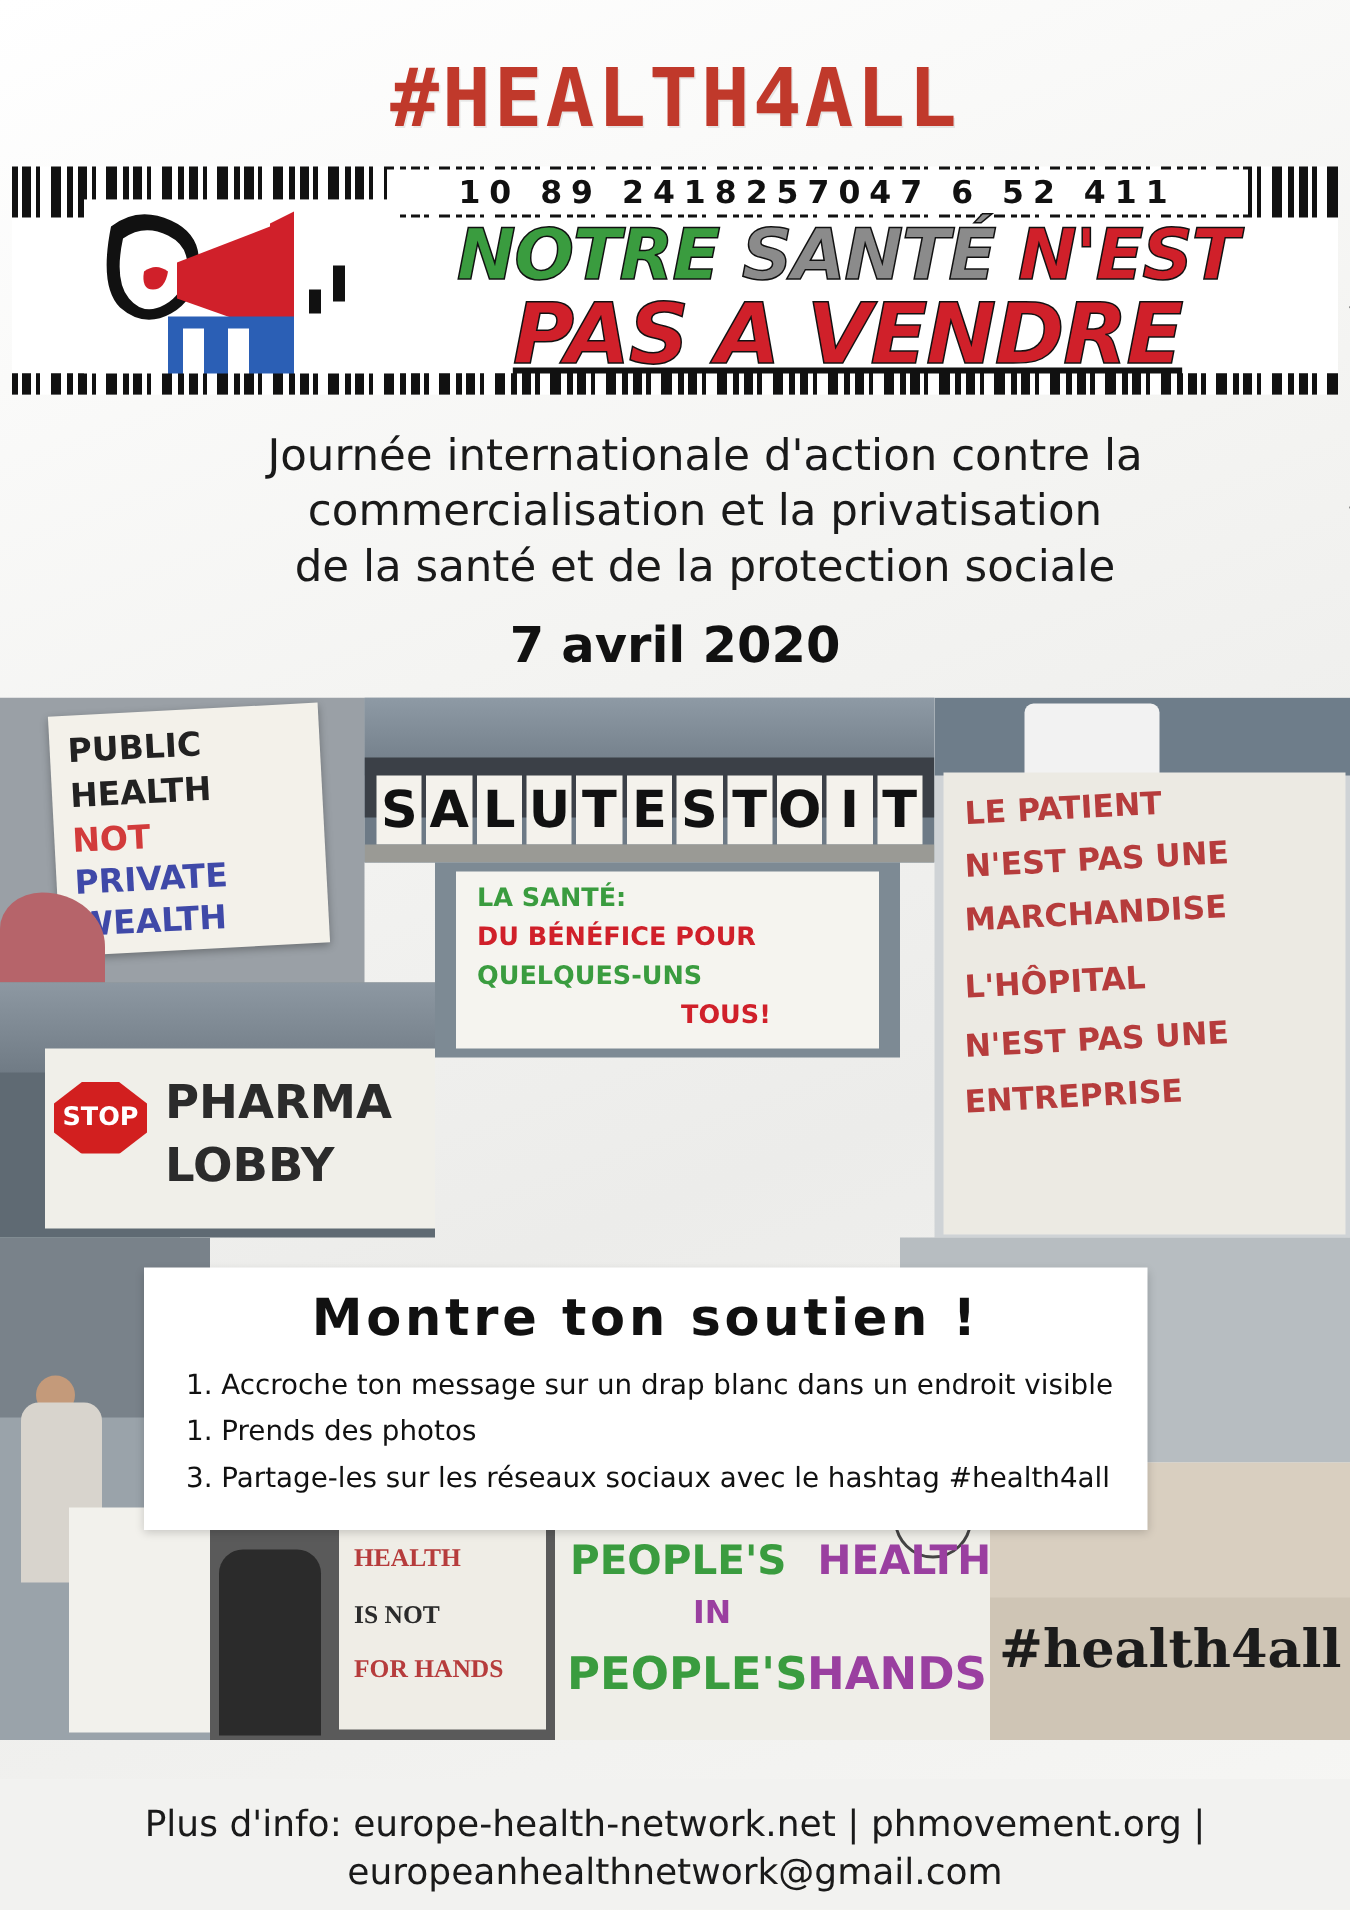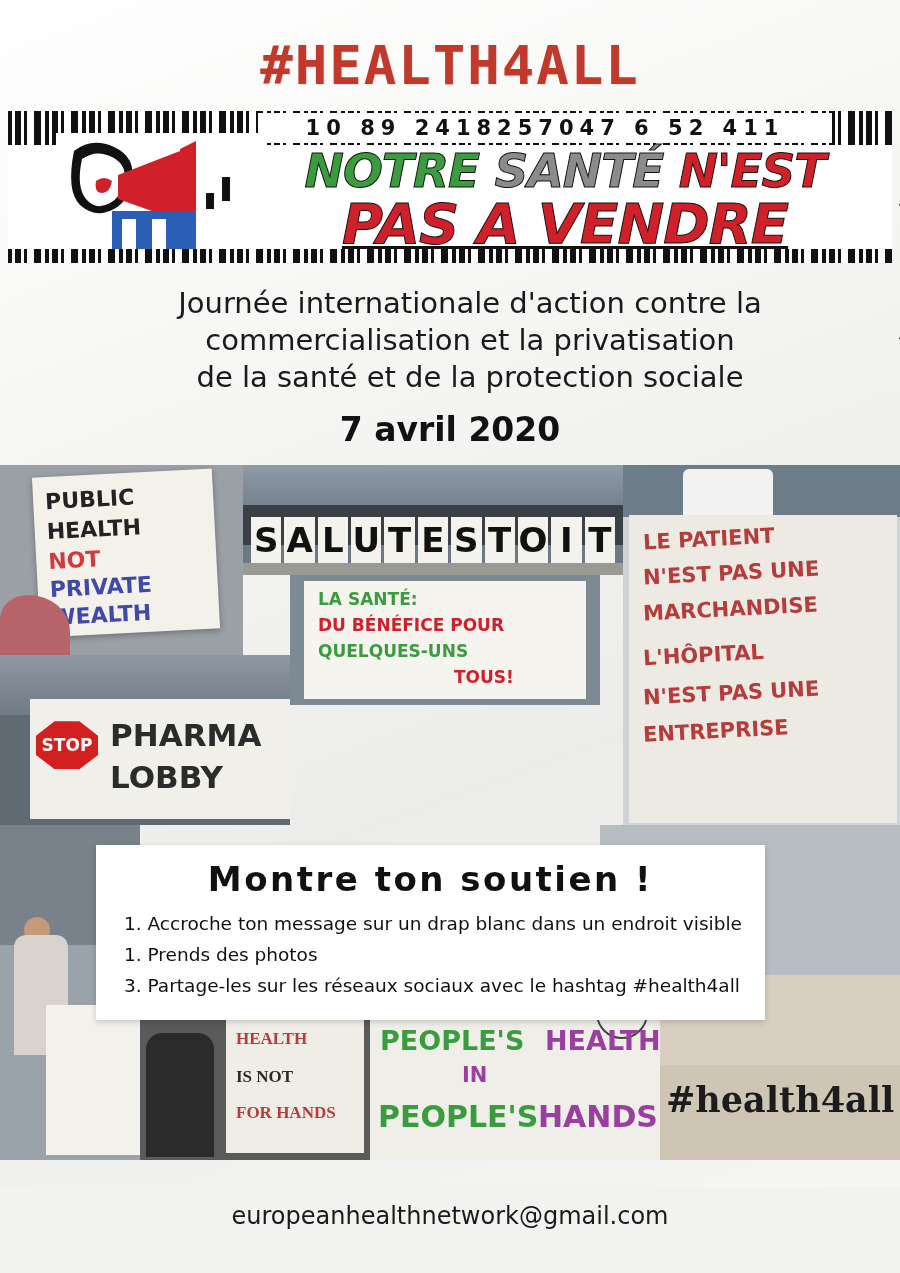--- a/index.html
+++ b/index.html
@@ -428,16 +428,17 @@
   <div class="cta">
     <div class="cta-title">Montre ton soutien !</div>
     <div class="cta-step">1. Accroche ton message sur un drap blanc dans un endroit visible</div>
     <div class="cta-step">1. Prends des photos</div>
     <div class="cta-step">3. Partage-les sur les réseaux sociaux avec le hashtag #health4all</div>
   </div>
 
   <div class="credit">Ed. Responsable: S. Merlevens Plate-forme d'action santé et solidarité, Chée De Haecht 53, 1210 Bruxelles - Février 2020</div>
 
   <div class="footer">
+    <div>Plus d'info: europe-health-network.net | phmovement.org |</div>
     <div>europeanhealthnetwork@gmail.com</div>
   </div>
 
 </div>
 
 </body></html>

